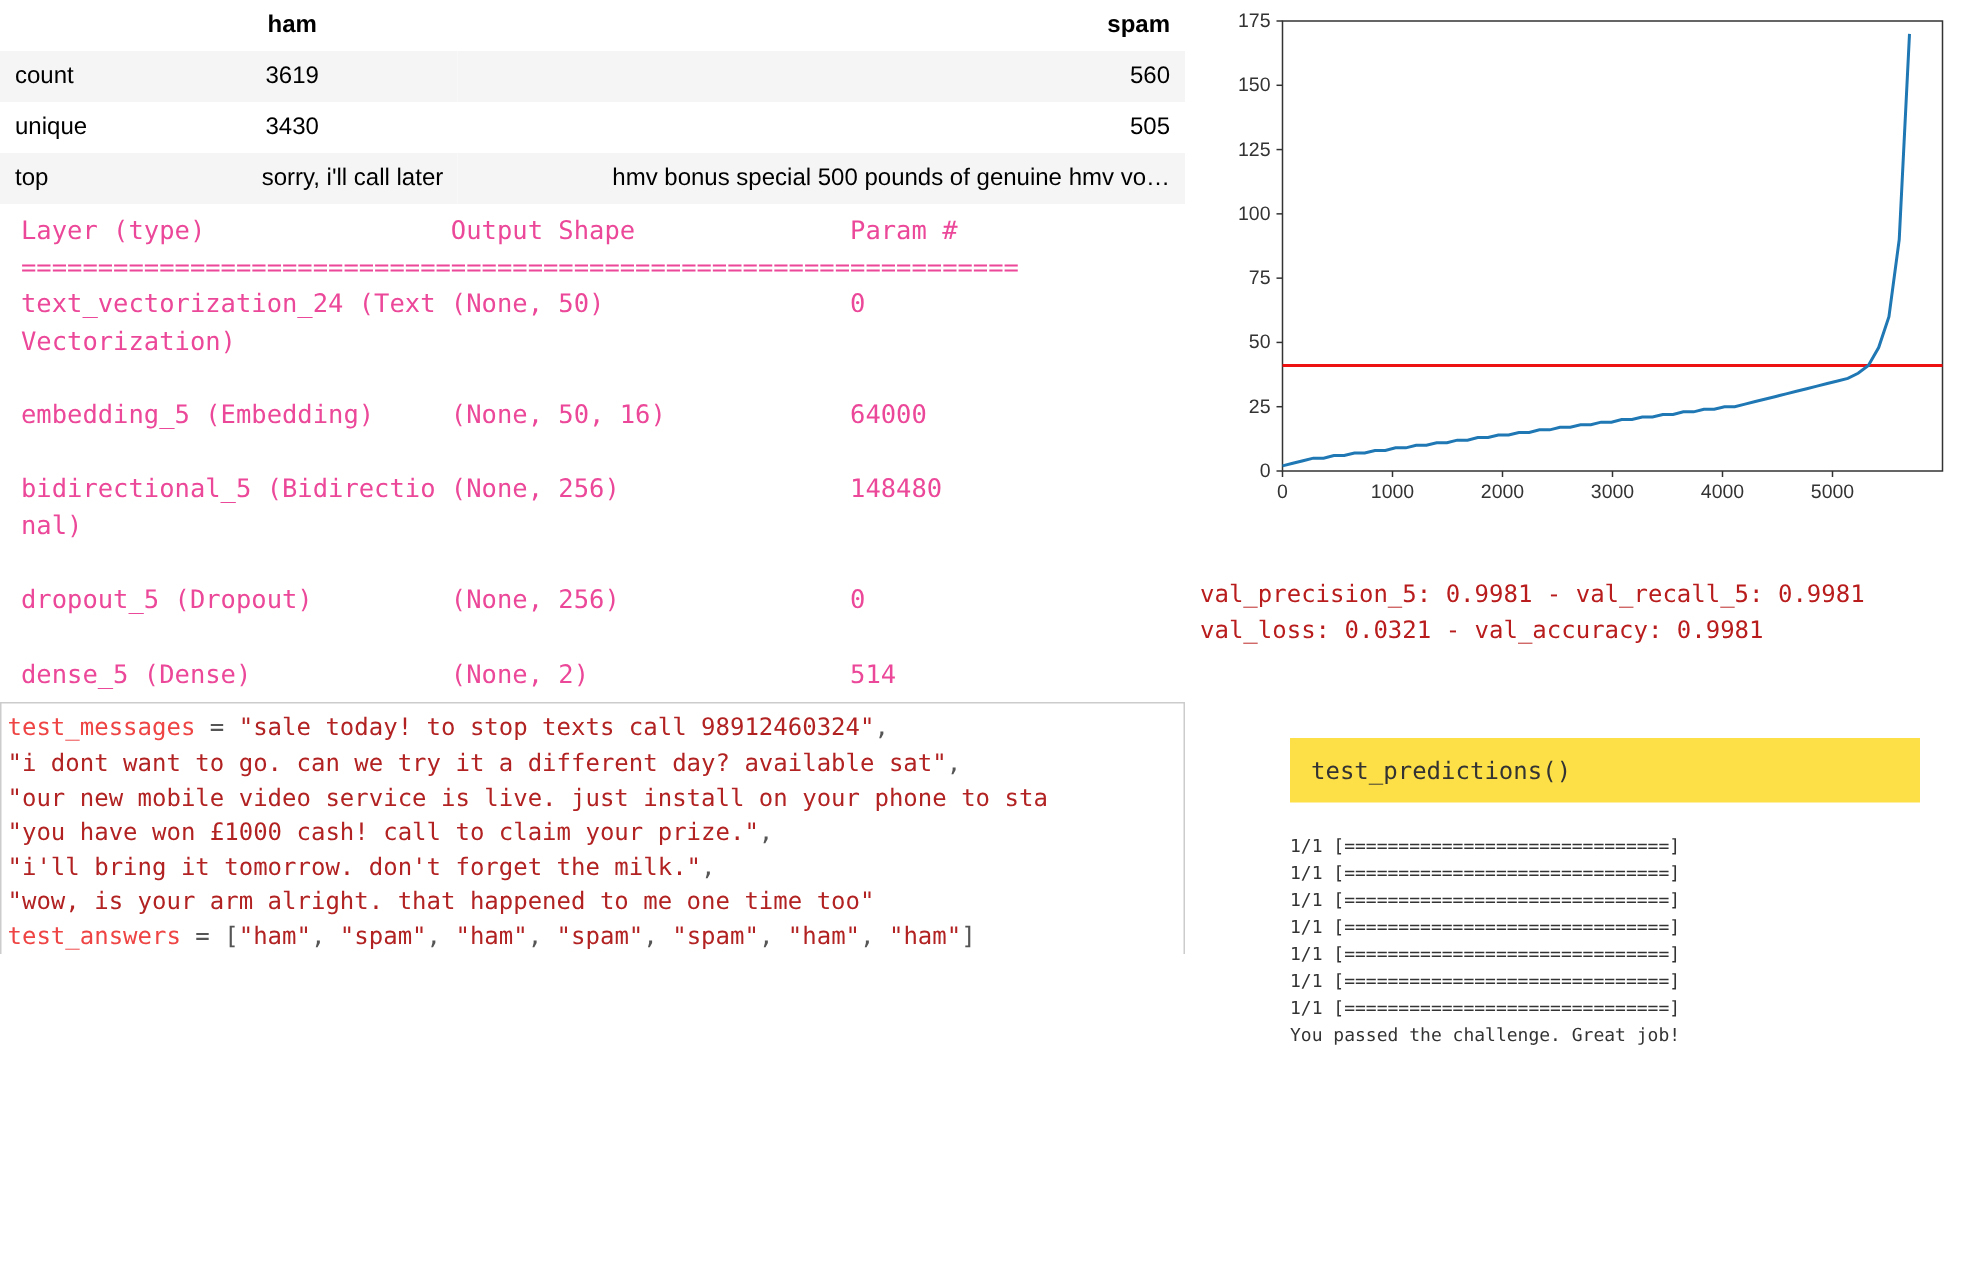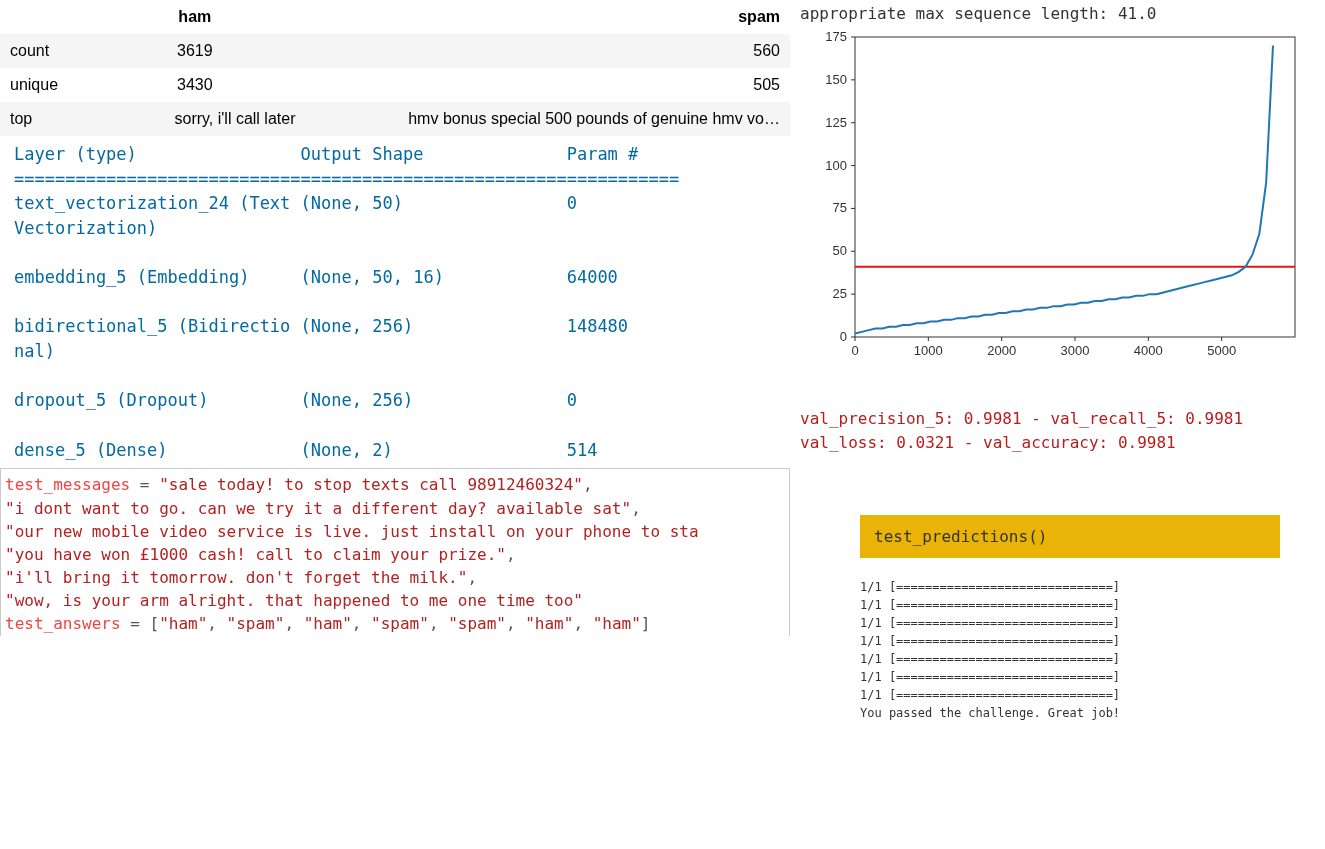--- a/index.html
+++ b/index.html
@@ -30,21 +30,21 @@
   .describe-table tbody tr:nth-child(odd) { background: #f5f5f5; }
   .describe-table thead tr { background: #fff; }
   .describe-table .top-row td.ham-val { text-align: right; padding-left: 48px; }
 
   
   .model-summary {
     font-family: "Consolas", "Monaco", monospace;
     font-size: 17px;
     white-space: pre;
     padding: 6px 10px 0 14px;
-    color: #0369a1;
+    color: #ec4899;
     line-height: 1.45;
   }
 
   
   .code-block {
     font-family: "Consolas", "Monaco", monospace;
     font-size: 16px;
     padding: 4px 0 0 4px;
     line-height: 1.45;
     border-left:1px solid #ccc;
@@ -76,21 +76,21 @@
     font-family: "Consolas","Monaco",monospace;
     font-size: 16px;
     color:#b91c1c;
     padding: 40px 0 0 0;
     line-height:1.5;
   }
 
   
   .test-pred-block { margin-top: 60px; padding-left: 60px; }
   .test-pred-code {
-    background:#eab308;
+    background:#fde047;
     padding:12px 14px;
     font-family: "Consolas","Monaco",monospace;
     font-size: 16px;
     color:#333;
     margin-bottom: 20px;
     width: 420px;
   }
   .progress-lines {
     font-family: "Consolas","Monaco",monospace;
     font-size: 12px;
@@ -152,21 +152,20 @@
         <div><span class="tok-str">"i dont want to go. can we try it a different day? available sat"</span><span class="tok-op">,</span></div>
         <div><span class="tok-str">"our new mobile video service is live. just install on your phone to sta</span></div>
         <div><span class="tok-str">"you have won £1000 cash! call to claim your prize."</span><span class="tok-op">,</span></div>
         <div><span class="tok-str">"i'll bring it tomorrow. don't forget the milk."</span><span class="tok-op">,</span></div>
         <div><span class="tok-str">"wow, is your arm alright. that happened to me one time too"</span></div>
         <div><span class="tok-var">test_answers </span><span class="tok-op">= [</span><span class="tok-str">"ham"</span><span class="tok-op">, </span><span class="tok-str">"spam"</span><span class="tok-op">, </span><span class="tok-str">"ham"</span><span class="tok-op">, </span><span class="tok-str">"spam"</span><span class="tok-op">, </span><span class="tok-str">"spam"</span><span class="tok-op">, </span><span class="tok-str">"ham"</span><span class="tok-op">, </span><span class="tok-str">"ham"</span><span class="tok-op">]</span></div>
       </div>
   </div>
 
   <div class="right-col">
-    <div class="chart-title">appropriate max sequence length: 41.0</div>
     <div class="chart-wrap">
       <svg id="chart-svg" viewBox="0 0 510 340">
           <rect x="55" y="10" width="440" height="300" fill="none" stroke="#333" stroke-width="1"></rect>
           <line x1="51" y1="310" x2="55" y2="310" stroke="#333"></line>
           <text x="47" y="314" text-anchor="end" class="axis-text">0</text>
           <line x1="51" y1="267.14285714285717" x2="55" y2="267.14285714285717" stroke="#333"></line>
           <text x="47" y="271.14285714285717" text-anchor="end" class="axis-text">25</text>
           <line x1="51" y1="224.28571428571428" x2="55" y2="224.28571428571428" stroke="#333"></line>
           <text x="47" y="228.28571428571428" text-anchor="end" class="axis-text">50</text>
           <line x1="51" y1="181.42857142857144" x2="55" y2="181.42857142857144" stroke="#333"></line>

